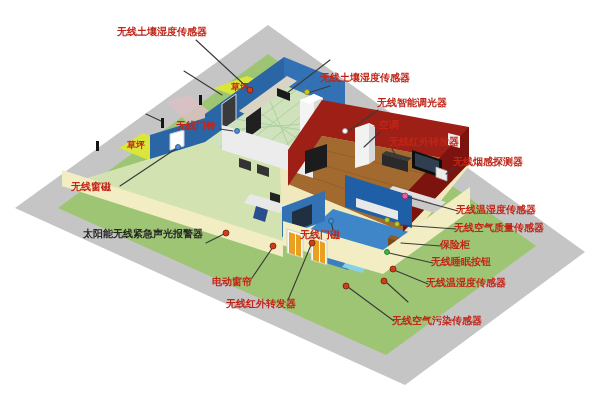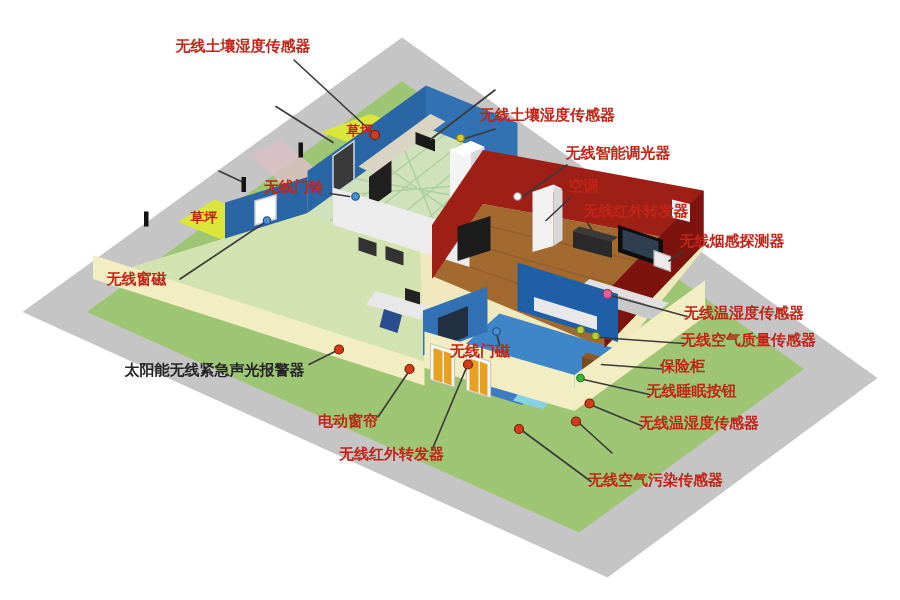--- a/index.html
+++ b/index.html
@@ -151,21 +151,21 @@
     <circle cx="384" cy="281" r="3" fill="#d43a1a"></circle>
     <circle cx="346" cy="286" r="3" fill="#d43a1a"></circle>
   </g>
 </svg>
 
 <div class="lbl red" style="left:117px;top:26px">无线土壤湿度传感器</div>
 <div class="lbl red small" style="left:231px;top:81px">草坪</div>
 <div class="lbl red small" style="left:127px;top:139px">草坪</div>
 <div class="lbl red" style="left:176px;top:120px">无线门铃</div>
 <div class="lbl red" style="left:71px;top:181px">无线窗磁</div>
-<div class="lbl black" style="left:83px;top:242px">太阳能无线紧急声光报警器</div>
+<div class="lbl black" style="left:83px;top:228px">太阳能无线紧急声光报警器</div>
 <div class="lbl red" style="left:212px;top:276px">电动窗帘</div>
 <div class="lbl red" style="left:226px;top:298px">无线红外转发器</div>
 <div class="lbl red" style="left:320px;top:72px">无线土壤湿度传感器</div>
 <div class="lbl red" style="left:377px;top:97px">无线智能调光器</div>
 <div class="lbl red" style="left:379px;top:119px">空调</div>
 <div class="lbl red" style="left:389px;top:136px">无线红外转发器</div>
 <div class="lbl red" style="left:453px;top:156px">无线烟感探测器</div>
 <div class="lbl red" style="left:456px;top:204px">无线温湿度传感器</div>
 <div class="lbl red" style="left:454px;top:222px">无线空气质量传感器</div>
 <div class="lbl red" style="left:440px;top:239px">保险柜</div>

